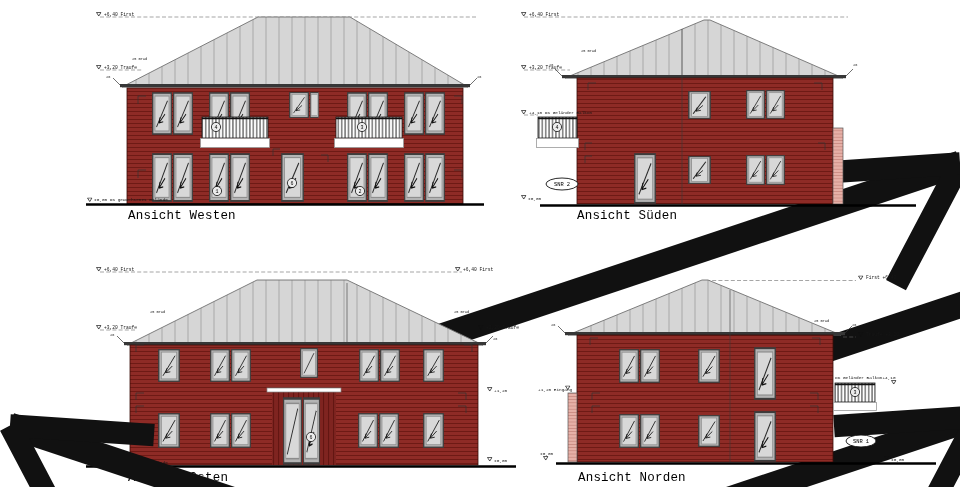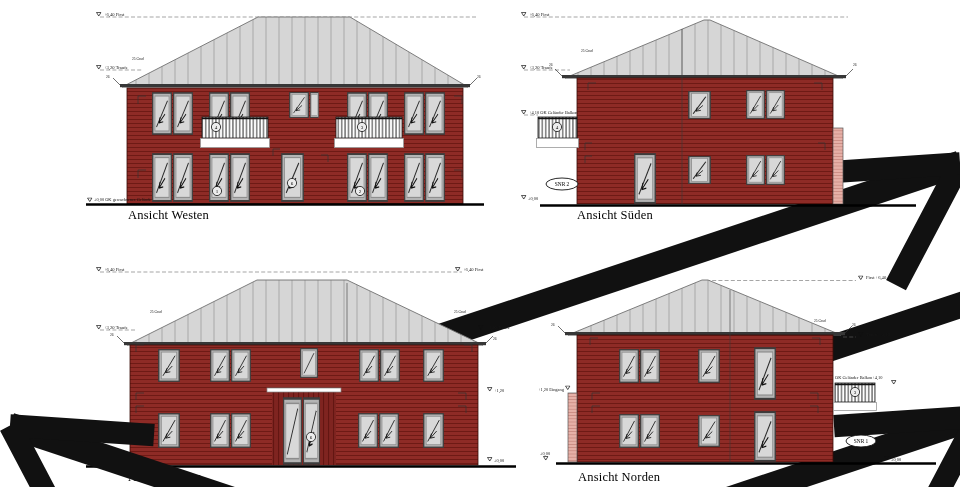--- a/index.html
+++ b/index.html
@@ -1,17 +1,17 @@
 <!DOCTYPE html>
 <html><head>
 <meta charset="utf-8">
 <style>
   html,body{margin:0;padding:0;background:#fff;}
   .sheet{position:relative;width:960px;height:487px;background:#ffffff;overflow:hidden;
-         font-family:Liberation Serif, serif;}
+         font-family:Liberation Mono, monospace;}
   svg{position:absolute;left:0;top:0;}
   .t-lbl{font-size:4.6px;fill:#161616;}
   .t-sm{font-size:4.4px;fill:#161616;}
   .t-tiny{font-size:3.6px;fill:#161616;}
   .t-title{font-size:12.5px;fill:#000;letter-spacing:.2px;}
   .t-num{font-size:5px;fill:#000;text-anchor:middle;}
   .t-snr{font-size:5.4px;fill:#000;text-anchor:middle;}
   .dash{stroke:#6a6a6a;stroke-width:.6;stroke-dasharray:4 2.2;fill:none;}
   .gnd{stroke:#000;stroke-width:2.6;}
   .divl{stroke:#3a3a3a;stroke-width:.6;}

